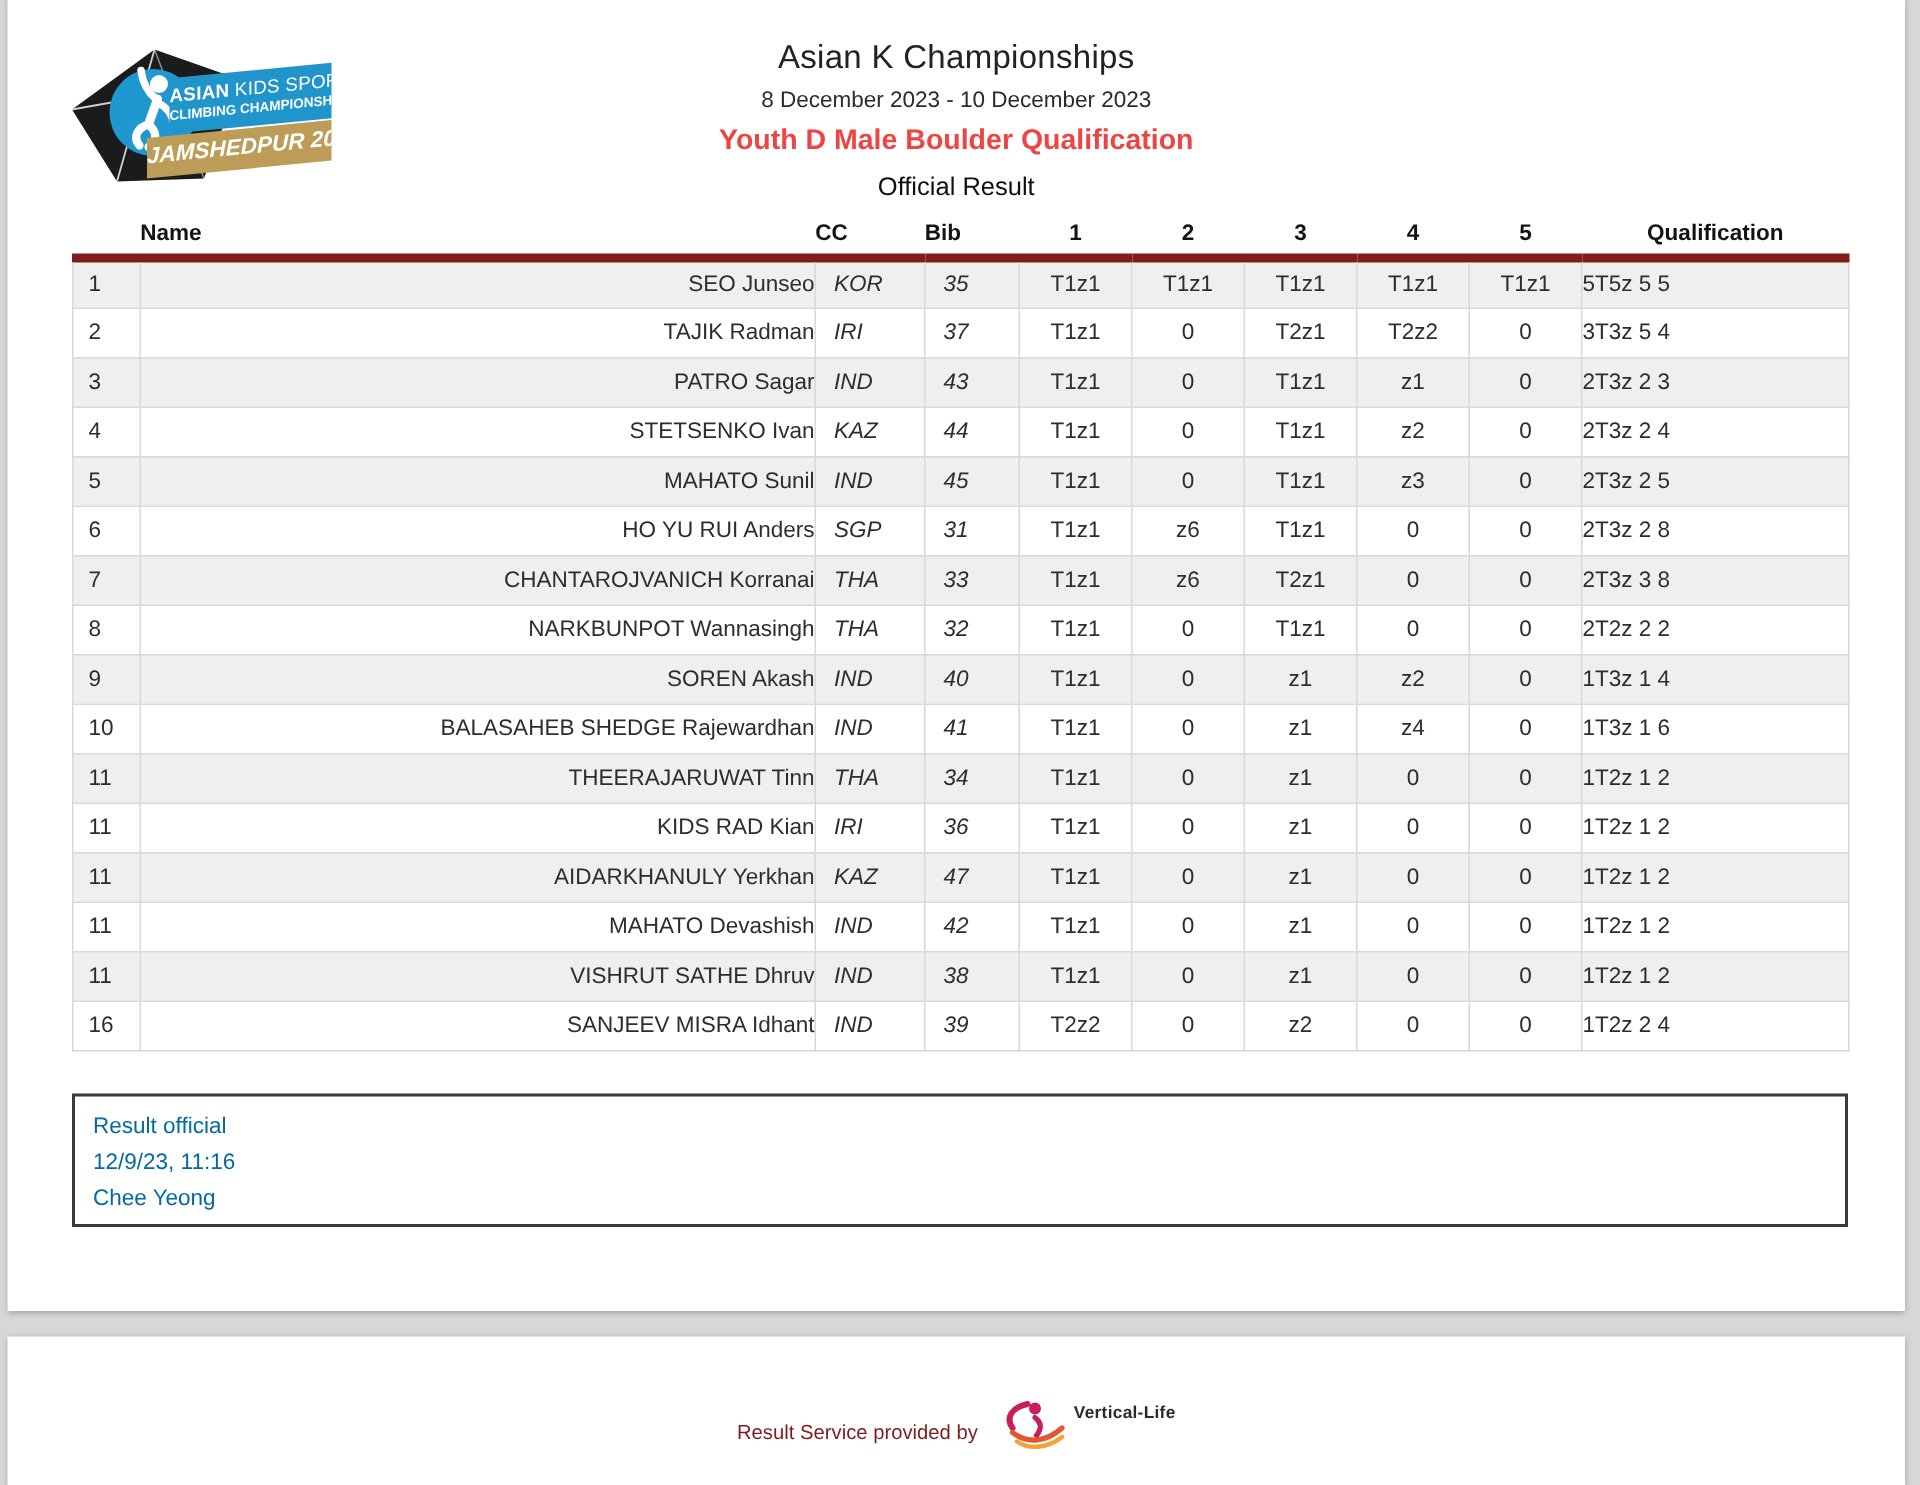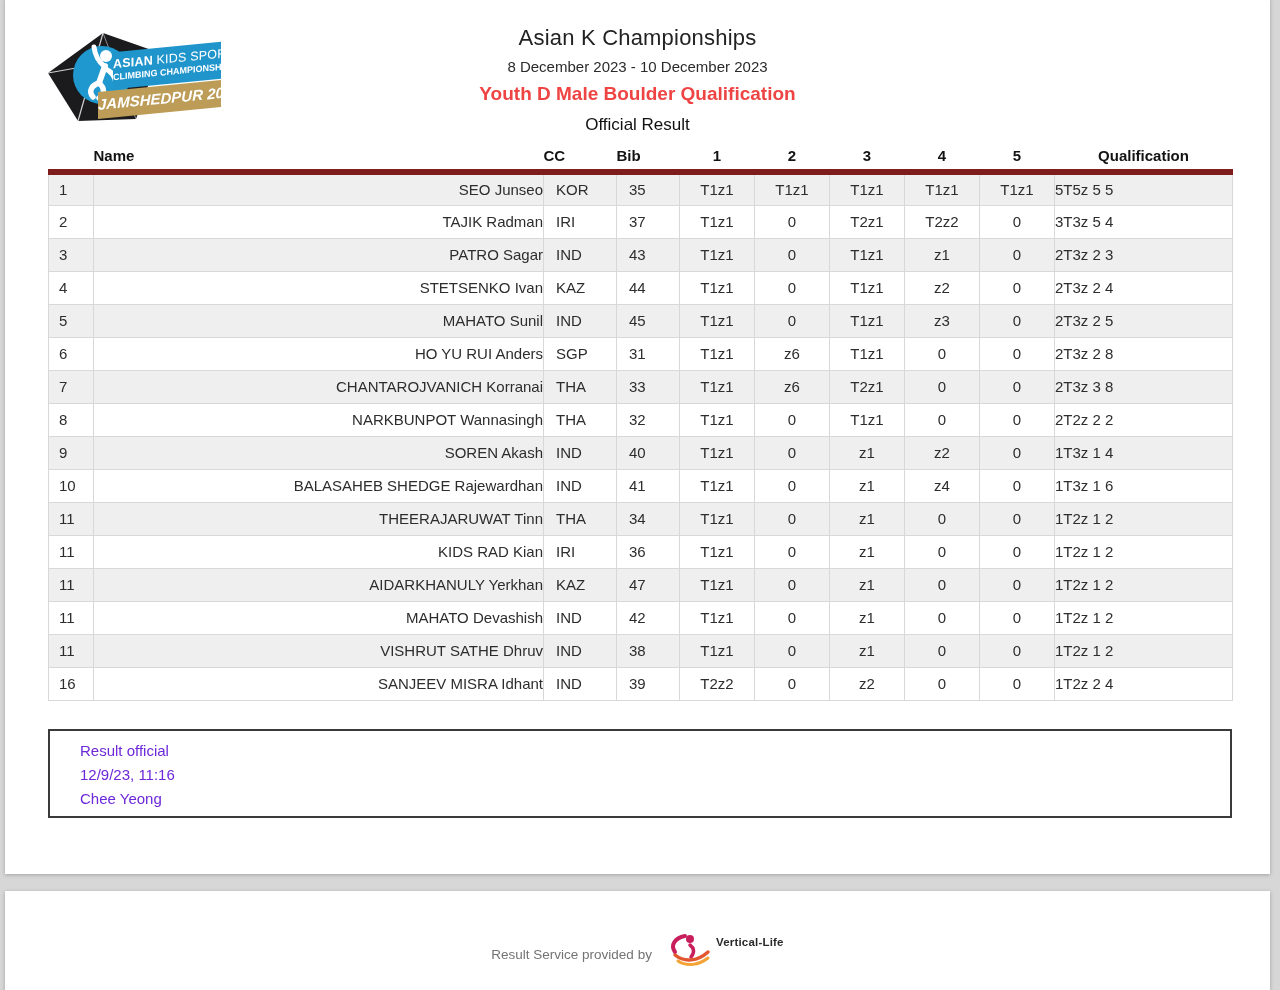--- a/index.html
+++ b/index.html
@@ -28,34 +28,34 @@
   .banner-gold .l3 { font-size:15px; font-weight:800; font-style:italic; line-height:26px; white-space:nowrap; }
 
   
   table.results { position:absolute; left:43px; top:143px; width:1184px; border-collapse:collapse; table-layout:fixed; font-size:15px; color:#2d2d2d; }
   table.results thead th { height:31px; font-weight:700; color:#131313; font-size:15px; vertical-align:middle; padding:0; border-bottom:6px solid #7f1d1d; }
   table.results tbody td { height:33px; padding:0; vertical-align:middle; border:1px solid #d8d8d8; }
   tr.stripe td { background:#efefef; }
   tr.cut td { border-bottom:4px solid #0e0e0e; }
   .c-rank { text-align:left; padding-left:10px !important; }
   .c-name { text-align:right; padding-left:8px !important; }
-  .c-cc, .c-bib { text-align:left; padding-left:12px !important; }
+  .c-cc, .c-bib { text-align:left; padding-left:12px !important;font-style:italic; }
   .c-score { text-align:center; }
   .c-qual { text-align:left; }
   th.h-name { text-align:left; padding-left:8px; }
   th.h-cc, th.h-bib { text-align:left; padding-left:12px; }
   th.h-score, th.h-qual { text-align:center; }
 
   
-  .official-box { position:absolute; left:43px; top:731px; width:1184px; height:89px; border:2px solid #3a3a3a; padding:8px 30px; font-size:15px; color:#6d28d9; }
+  .official-box { position:absolute; left:43px; top:731px; width:1184px; height:89px; border:2px solid #3a3a3a; padding:8px 12px; font-size:15px; color:#0369a1; }
   .official-box div { line-height:24px; }
 
   
   .service-row { position:absolute; left:0; right:0; top:40px; display:flex; justify-content:center; align-items:center; }
-  .service-text { font-size:13.5px; color:#737373; margin-right:14px; transform:translateY(4px); }
+  .service-text { font-size:13.5px; color:#7f1d1d; margin-right:14px; transform:translateY(4px); }
   .brand-label { font-size:11.5px; font-weight:800; color:#2b2b2b; letter-spacing:.2px; transform:translateY(-8px); margin-left:4px; }
 </style>
 </head>
 <body>
 
 <div class="viewer">
 
   <div class="page page1">
 
     <div class="event-logo">

